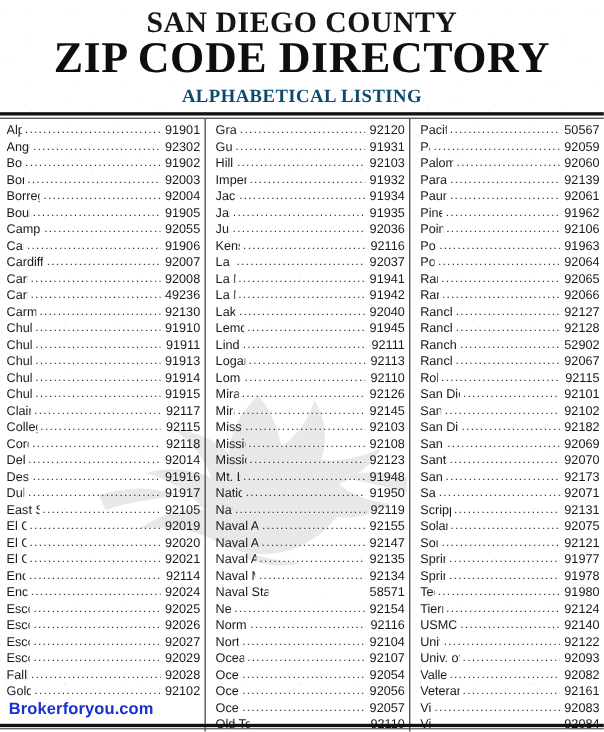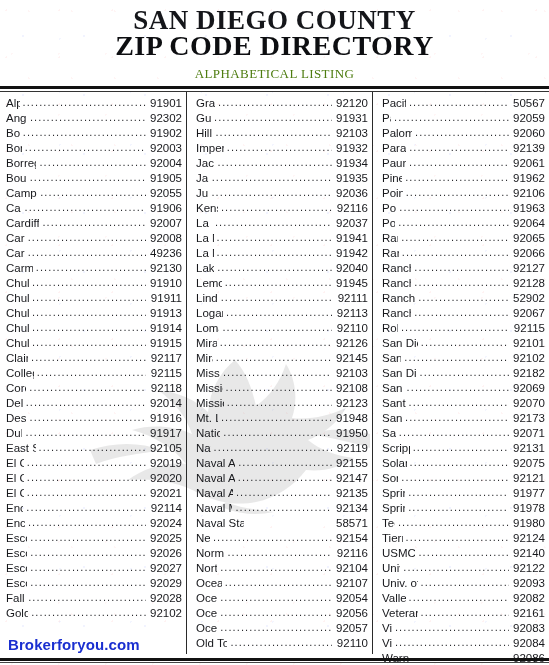--- a/index.html
+++ b/index.html
@@ -62,33 +62,33 @@
     font-weight: bold;
     font-size: 27px;
     letter-spacing: .5px;
     line-height: 1.04;
     color: #15161a;
     white-space: nowrap;
   }
   .title-2 {
     font-family: "Liberation Serif", serif;
     font-weight: bold;
-    font-size: 28px;
+    font-size: 40px;
     letter-spacing: .5px;
     line-height: 1.02;
     color: #0d0e11;
     margin-top: -2px;
     white-space: nowrap;
   }
   .subtitle {
     font-family: "Liberation Serif", serif;
-    font-weight: normal;
-    font-size: 13px;
+    font-weight: bold;
+    font-size: 17px;
     letter-spacing: .4px;
-    color: #4d7c0f;
+    color: #0c4a6e;
     margin-top: 5px;
   }
 
   
   .rule-top {
     margin-top: 4px;
     border-top: 3px solid #111;
     border-bottom: 1px solid #333;
     height: 2px;
     box-sizing: content-box;

